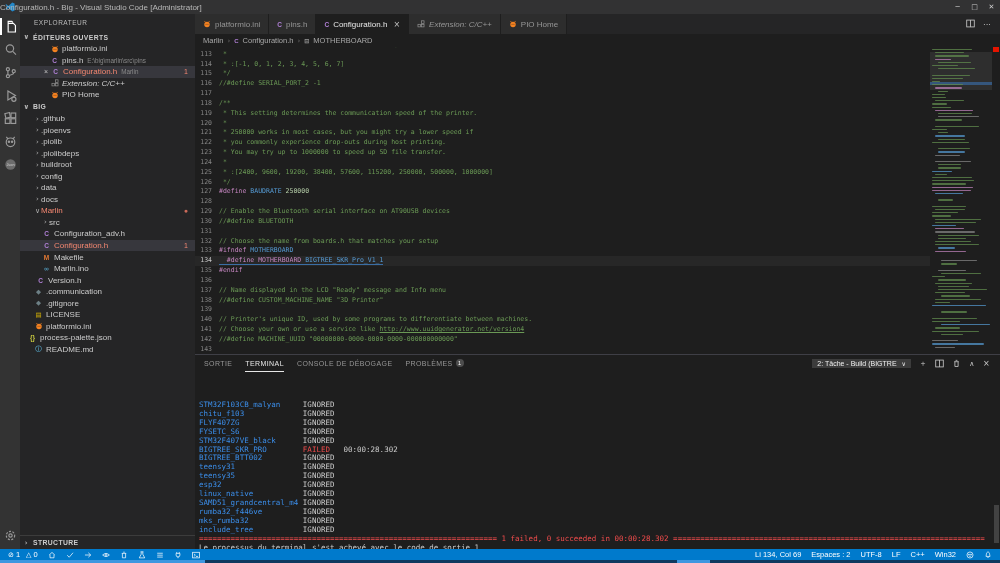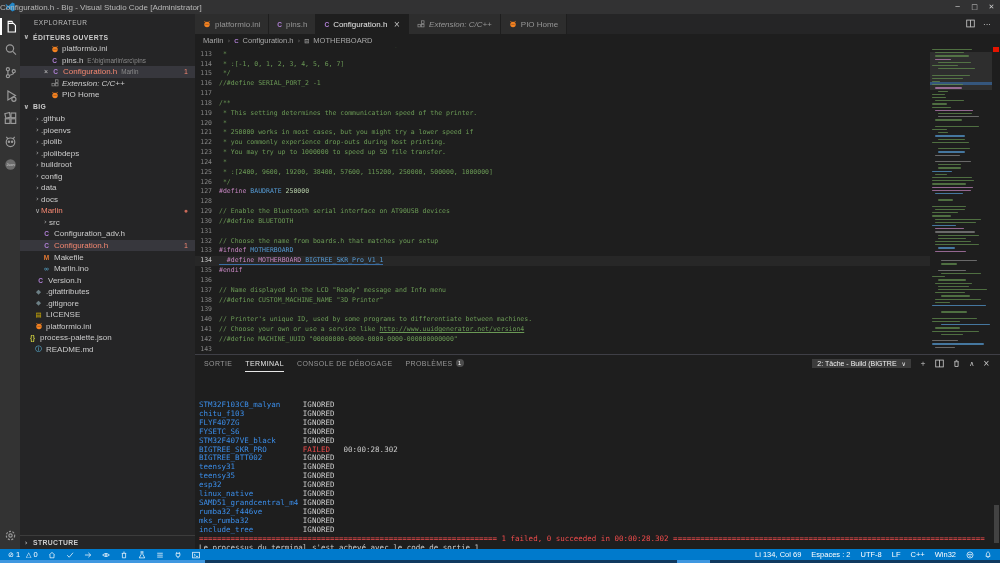--- a/index.html
+++ b/index.html
@@ -289,21 +289,21 @@
           <div class="row" style="padding-left: 22px;">
             <span class="fi uni" style="color: rgb(81, 154, 186);">∞</span>
             <span class="nm">Marlin.ino</span>
           </div>
           <div class="row" style="padding-left: 16px;">
             <span class="fi" style="color: rgb(177, 128, 215);">C</span>
             <span class="nm">Version.h</span>
           </div>
           <div class="row" style="padding-left: 14px;">
             <span class="fi uni" style="color: rgb(109, 128, 134);">◆</span>
-            <span class="nm">.gitattributes</span>
+            <span class="nm">.communication</span>
           </div>
           <div class="row" style="padding-left: 14px;">
             <span class="fi uni" style="color: rgb(109, 128, 134);">◆</span>
             <span class="nm">.gitignore</span>
           </div>
           <div class="row" style="padding-left: 14px;">
             <span class="fi uni" style="color: rgb(212, 177, 6);">▤</span>
             <span class="nm">LICENSE</span>
           </div>
           <div class="row" style="padding-left: 14px;">

